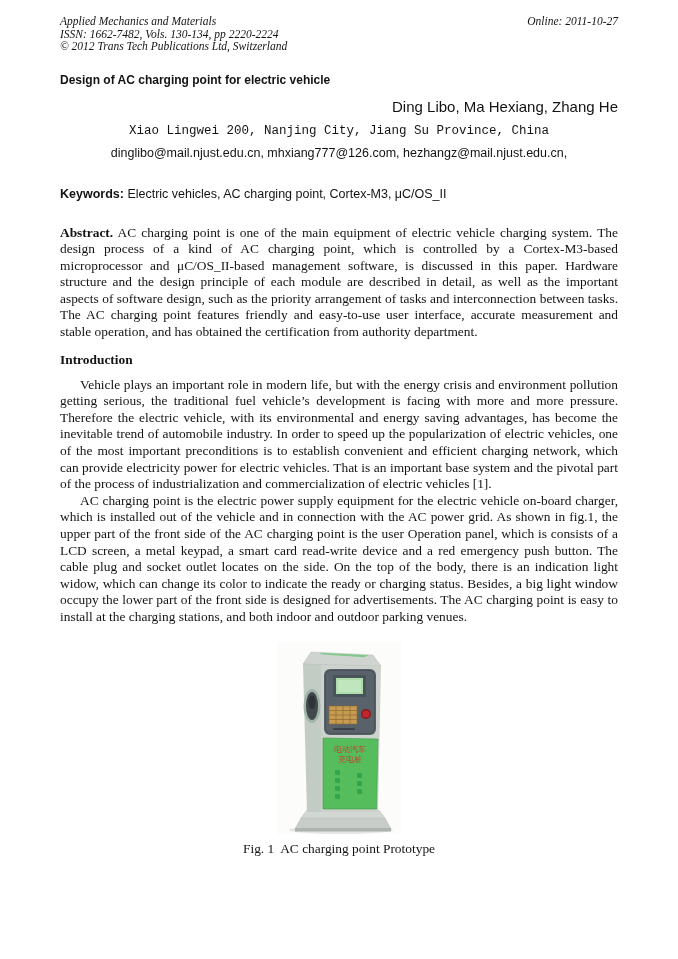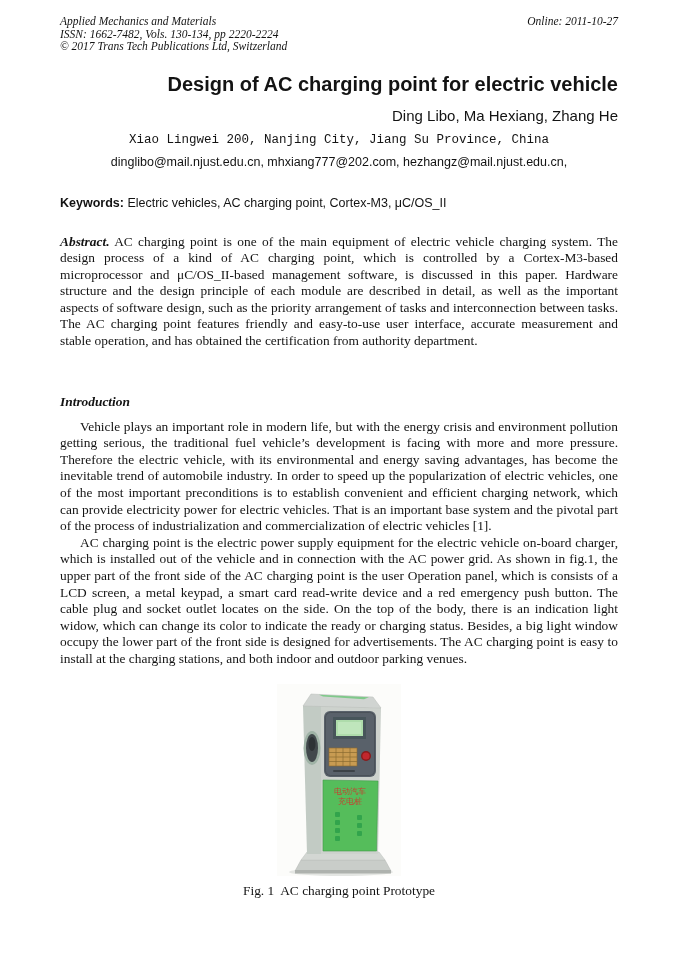--- a/index.html
+++ b/index.html
@@ -17,23 +17,23 @@
   .hdr {
     display:flex; justify-content:space-between; align-items:flex-start;
     font-family:"Liberation Serif", serif;
     font-style:italic; font-size:11.5px; line-height:12.5px;
   }
   .hdr-left div { white-space:nowrap; }
   .hdr-right { white-space:nowrap; }
 
   .title {
     margin-top:20px;
-    text-align:right;
+    text-align:left;
     font-family:"Liberation Sans", sans-serif;
-    font-weight:bold; font-size:20px;
+    font-weight:bold; font-size:12px;
   }
   .authors {
     margin-top:11px; text-align:right;
     font-family:"Liberation Sans", sans-serif;
     font-size:15px;
   }
   .affil {
     margin-top:9px; text-align:center;
     font-family:Liberation Mono, monospace;
     font-size:12.5px;
@@ -49,23 +49,23 @@
     font-size:12.5px;
   }
   .keywords b { font-weight:bold; }
 
   .para {
     font-family:"Liberation Serif", serif;
     font-size:13.4px; line-height:16.6px;
     text-align:justify;
   }
   .abstract { margin-top:24px; }
-  .abstract b, .section-h { font-weight:bold;font-style:italic; }
+  .abstract b, .section-h { font-weight:bold; }
   .section-h {
-    margin-top:44px;
+    margin-top:11px;
     font-family:"Liberation Serif", serif;
     font-size:13.4px;
   }
   .indent { text-indent:20px; }
   .p1 { margin-top:9px; }
 
   .figure-wrap { margin-top:16px; text-align:center; }
   .figure-wrap svg { display:inline-block; }
   .caption {
     margin-top:3px; text-align:center;
@@ -76,30 +76,30 @@
 </style>
 </head>
 <body>
 
 <div class="page">
 
   <div class="hdr">
     <div class="hdr-left">
       <div>Applied Mechanics and Materials</div>
       <div>ISSN: 1662-7482, Vols. 130-134, pp 2220-2224</div>
-      <div>© 2017 Trans Tech Publications Ltd, Switzerland</div>
+      <div>© 2012 Trans Tech Publications Ltd, Switzerland</div>
     </div>
     <div class="hdr-right">Online: 2011-10-27</div>
   </div>
 
   <h1 class="title">Design of AC charging point for electric vehicle</h1>
 
   <div class="authors">Ding Libo, Ma Hexiang, Zhang He</div>
   <div class="affil">Xiao Lingwei 200, Nanjing City, Jiang Su Province, China</div>
-  <div class="emails">dinglibo@mail.njust.edu.cn, mhxiang777@202.com, hezhangz@mail.njust.edu.cn,</div>
+  <div class="emails">dinglibo@mail.njust.edu.cn, mhxiang777@126.com, hezhangz@mail.njust.edu.cn,</div>
 
   <div class="keywords">
     <b>Keywords:</b>
     <span>Electric vehicles, AC charging point, Cortex-M3, μC/OS_II</span>
   </div>
 
   <p class="para abstract">
     <b>Abstract.</b>
     <span>AC charging point is one of the main equipment of electric vehicle charging system. The design process of a kind of AC charging point, which is controlled by a Cortex-M3-based microprocessor and μC/OS_II-based management software, is discussed in this paper. Hardware structure and the design principle of each module are described in detail, as well as the important aspects of software design, such as the priority arrangement of tasks and interconnection between tasks. The AC charging point features friendly and easy-to-use user interface, accurate measurement and stable operation, and has obtained the certification from authority department.</span>
   </p>

